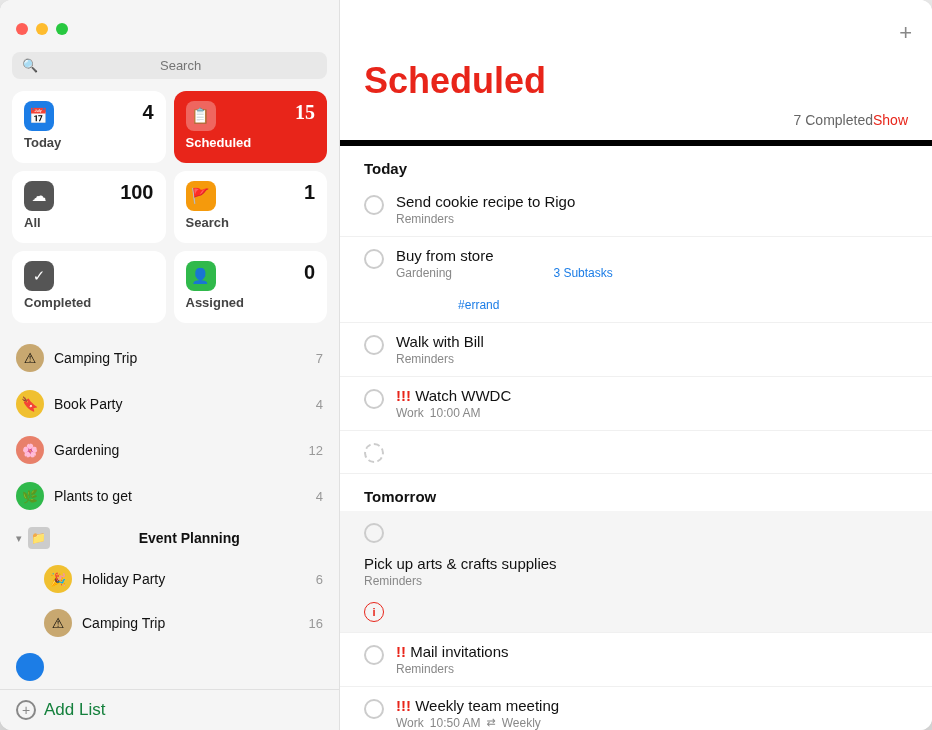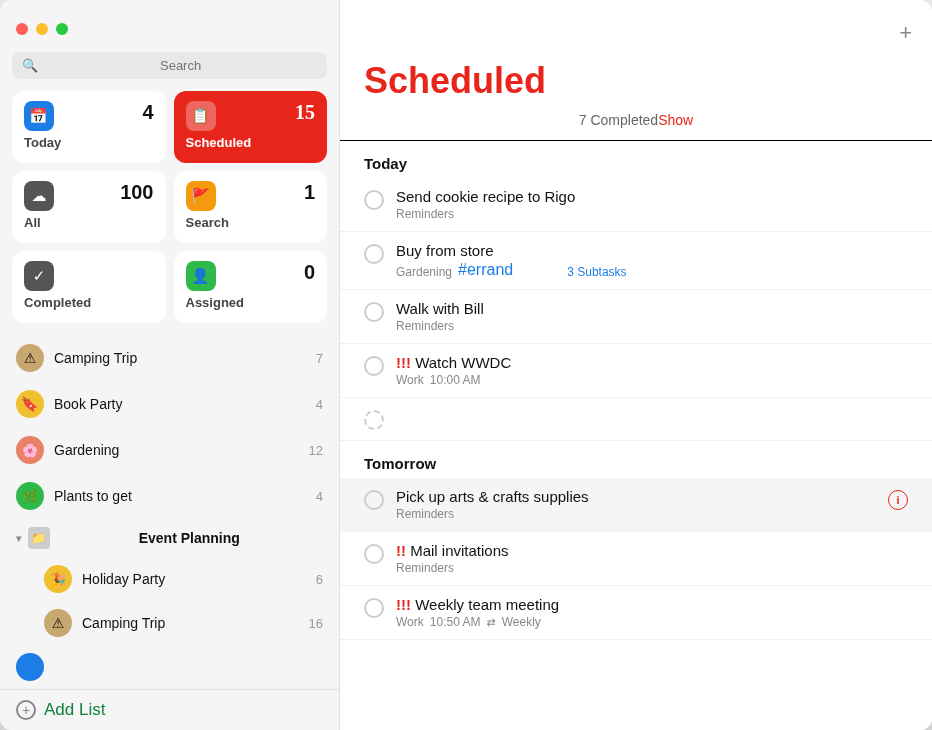--- a/index.html
+++ b/index.html
@@ -244,23 +244,23 @@
     }
     .main-title {
       font-size: 36px;
       font-weight: 800;
       color: #e8251a;
       padding: 8px 24px 4px 24px;
     }
     .completed-bar {
       display: flex;
       align-items: center;
-      justify-content: center;
+      justify-content: flex-end;
       padding: 6px 24px 12px 24px;
-      border-bottom: 1px solid #000000;
+      border-bottom: 6px solid #000000;
     }
     .completed-text {
       font-size: 14px;
       color: #666;
     }
     .show-button {
       font-size: 14px;
       color: #e8251a;
       cursor: pointer;
       font-weight: 500;
@@ -280,20 +280,21 @@
     }
     .reminder-item {
       display: flex;
       align-items: flex-start;
       padding: 10px 24px;
       border-bottom: 1px solid #f0f0f0;
       gap: 12px;
     }
     .reminder-item.highlighted {
       background: #f5f5f5;
+      flex-direction: column;
     }
     .reminder-circle {
       width: 20px;
       height: 20px;
       border-radius: 50%;
       border: 2px solid #ccc;
       flex-shrink: 0;
       margin-top: 2px;
       cursor: pointer;
     }
@@ -317,25 +318,26 @@
     .reminder-title.priority-medium::before {
       content: "!! ";
       color: #e8251a;
       font-weight: 700;
     }
     .reminder-subtitle {
       font-size: 12px;
       color: #888;
       display: flex;
       gap: 6px;
-      align-items: flex-end;
+      align-items: flex-start;
     }
     .tag-link {
       color: #1c7de6;
-      font-size: 16px;
+      font-size: 12px;
+      margin-top: 32px;
     }
     .subtask-link {
       color: #1c7de6;
       font-size: 12px;
       margin-left: 48px;
     }
     .info-icon {
       width: 20px;
       height: 20px;
       border: 1.5px solid #e8251a;

